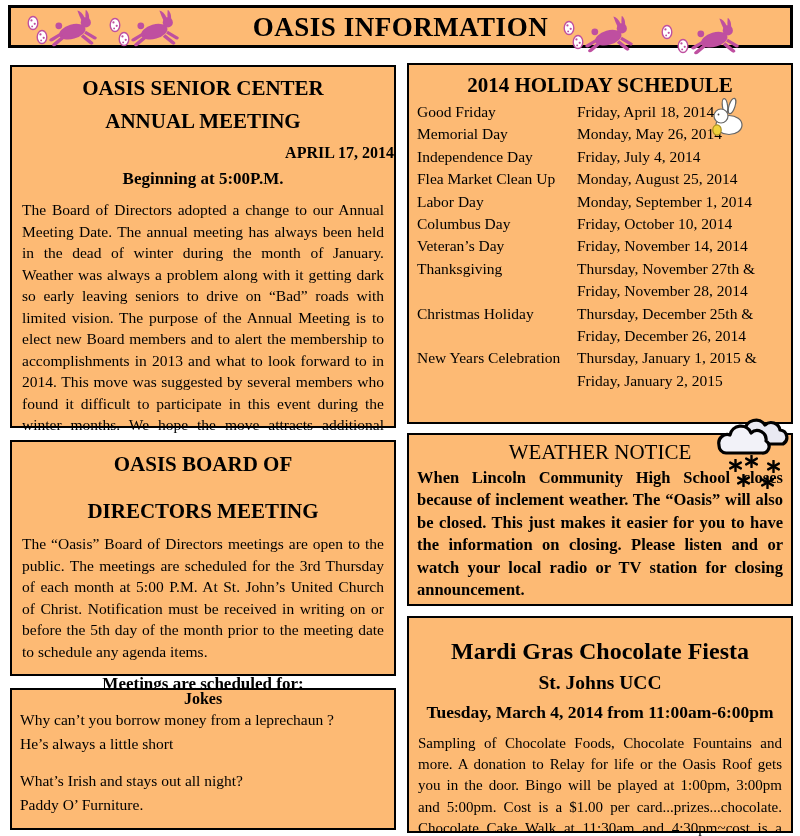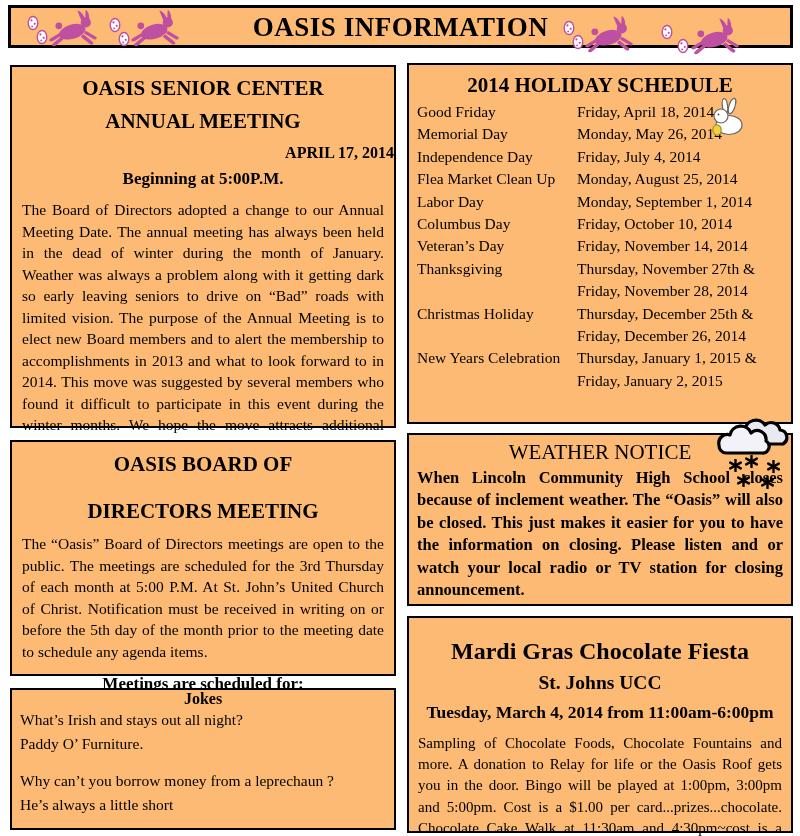--- a/index.html
+++ b/index.html
@@ -243,26 +243,26 @@
         <use href="#flake-shape"></use>
       </svg>
   </div>
   <div class="weather-title">WEATHER NOTICE</div>
   <div class="body-text">When Lincoln Community High School closes because of inclement weather.  The “Oasis” will also be closed.  This just makes it easier for you to have the information on closing.  Please listen and or watch your local radio or TV station for closing announcement.</div>
 </div>
 
 <div class="box jokes">
   <div class="jokes-title">Jokes</div>
   <div class="joke">
+    <div>Why can’t you borrow money from a leprechaun ?</div>
+    <div>He’s always a little short</div>
+  </div>
+  <div class="joke">
     <div>What’s Irish and stays out all night?</div>
     <div>Paddy O’ Furniture.</div>
-  </div>
-  <div class="joke">
-    <div>Why can’t you borrow money from a leprechaun ?</div>
-    <div>He’s always a little short</div>
   </div>
 </div>
 
 <div class="box mardi">
   <div class="mardi-title">Mardi Gras Chocolate Fiesta</div>
   <div class="mardi-sub">St. Johns UCC</div>
   <div class="mardi-when">Tuesday, March 4, 2014 from 11:00am-6:00pm</div>
   <div class="body-text">Sampling of Chocolate Foods, Chocolate Fountains and more.  A donation to Relay for life or the Oasis Roof gets you in the door.  Bingo will be played at 1:00pm, 3:00pm and 5:00pm.  Cost is a $1.00 per card...prizes...chocolate.  Chocolate Cake Walk at 11:30am and 4:30pm~cost is a $1.00 per time.  Kids Corner to make Chocolate goodies from 4:00pm to 6:00pm</div>
 </div>
 

